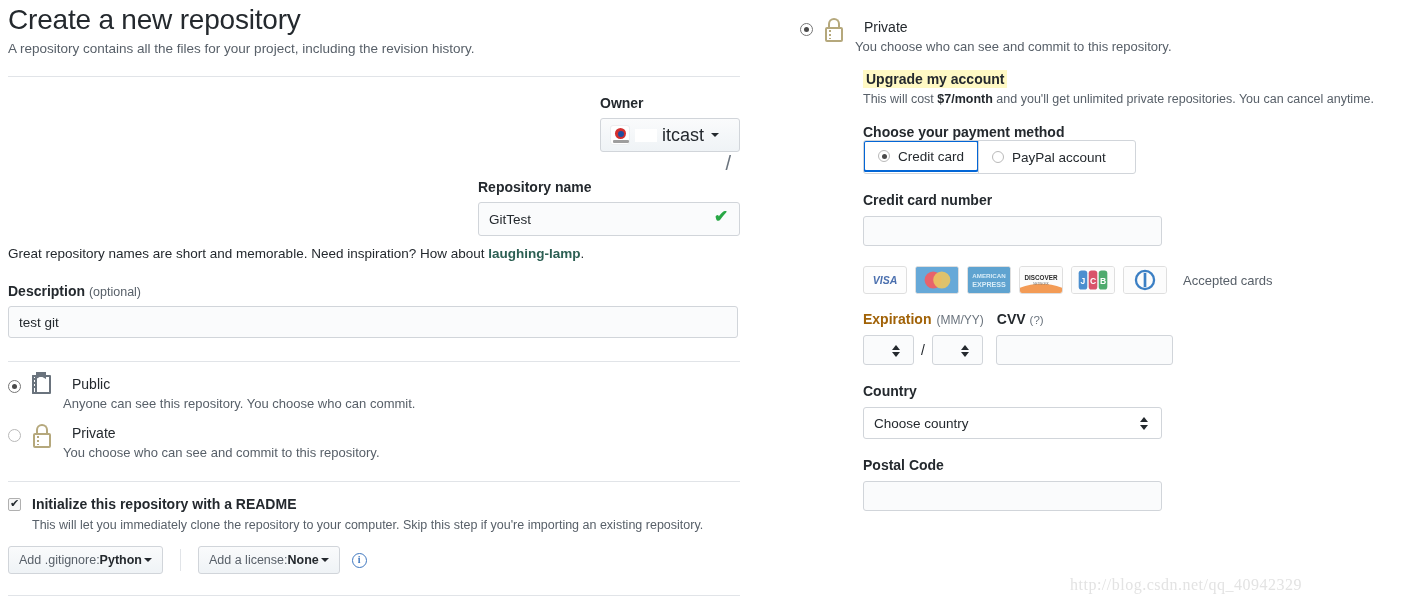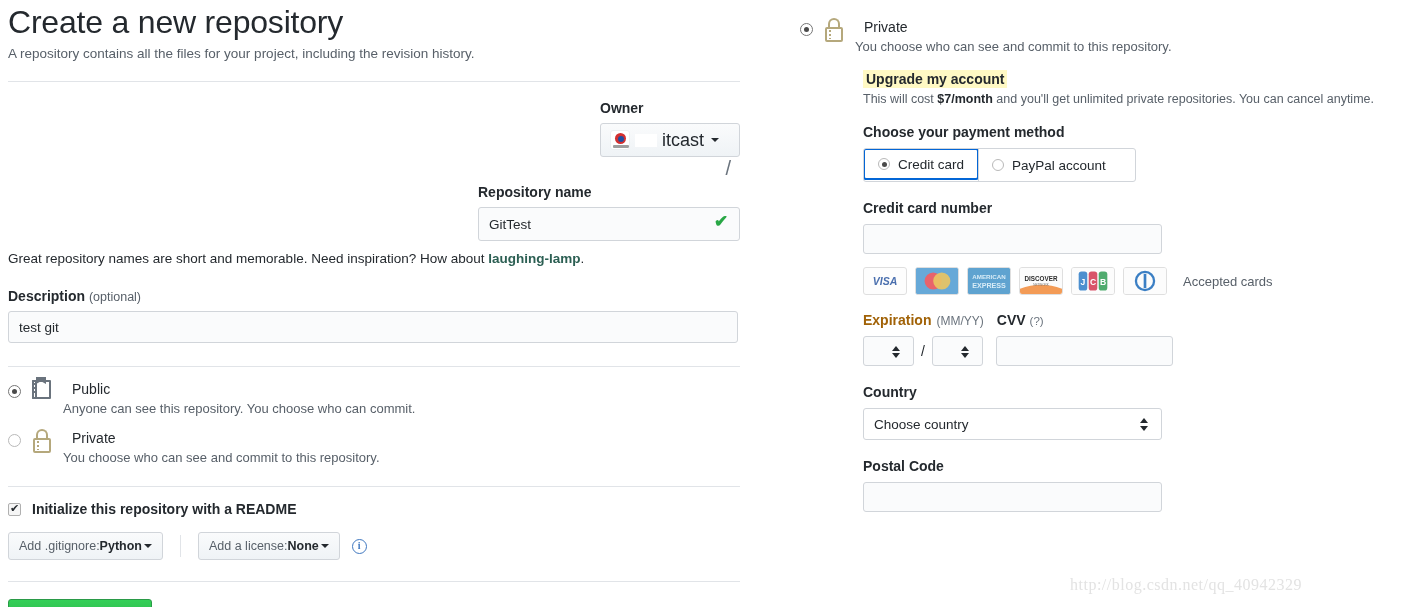--- a/index.html
+++ b/index.html
@@ -11,21 +11,21 @@
     color: #24292e;
     overflow: hidden;
   }
   .page { position: relative; width: 1404px; height: 607px; }
 
   
   .left-col {
     position: absolute; left: 8px; top: 0; width: 732px;
   }
   .page-title {
-    font-size: 32px; font-weight: 400; color: #24292e;
+    font-size: 28px; font-weight: 400; color: #24292e;
     margin: 0; padding-top: 4px; letter-spacing: -0.2px;
   }
   .page-subtitle {
     font-size: 13.5px; color: #586069; margin-top: 5px;
   }
   .hr { height: 1px; background: #e1e4e8; margin-top: 20px; }
 
   .field-row { display: flex; align-items: flex-end; margin-top: 18px; flex-direction: column; }
   .field-label {
     font-size: 14px; font-weight: 600; color: #24292e;
@@ -202,42 +202,42 @@
     background: #fff9c4; padding: 1px 3px;
     font-size: 14px; font-weight: 600; color: #24292e;
   }
   .upgrade-line { font-size: 12.5px; color: #586069; margin-top: 4px; }
   .upgrade-line b { color: #24292e; font-weight: 600; }
 
   .section-label {
     font-size: 14px; font-weight: 600; color: #24292e; margin-top: 18px;
   }
   .pay-group {
-    display: flex; margin-top: 8px; width: 273px;
+    display: flex; width: 273px;
     border: 1px solid #d1d5da; border-radius: 3px; overflow: hidden;
   }
   .pay-opt {
     display: flex; align-items: center; gap: 8px;
     padding: 0 13px; height: 32px; font-size: 13.5px; color: #24292e;
     cursor: pointer; background: #fff;
   }
   .pay-opt.active { border: 2px solid #0366d6; border-radius: 3px; margin: -1px; }
   .radio-sm {
     width: 12px; height: 12px; border-radius: 50%; flex: none;
     border: 1px solid #b9b9b9; background: #fff; position: relative;
   }
   .radio-sm.checked::after {
     content: ""; position: absolute; left: 2.5px; top: 2.5px;
     width: 5px; height: 5px; border-radius: 50%; background: #4a4a4a;
   }
   .pay-divider { width: 1px; background: #d1d5da; }
 
   .cc-input { width: 299px; height: 30px; margin-top: 8px; }
 
-  .cards-row { display: flex; align-items: center; gap: 8px; margin-top: 13px; }
+  .cards-row { display: flex; align-items: center; gap: 8px; margin-top: 20px; }
   .card-logo {
     width: 44px; height: 28px; border-radius: 3px;
     border: 1px solid #dfdfdf; background: #fdfdfd;
     display: flex; align-items: center; justify-content: center;
     overflow: hidden; flex: none;
   }
   .accepted-label { font-size: 13px; color: #586069; margin-left: 8px; }
 
   .exp-label-row { margin-top: 17px; display: flex; align-items: baseline; gap: 0; }
   .exp-label { font-size: 14px; font-weight: 600; color: #a16207; }
@@ -360,20 +360,21 @@
         <div class="t2">You choose who can see and commit to this repository.</div>
       </span>
     </div>
 
     <div class="hr3"></div>
 
     <div class="readme-row">
       <span class="checkbox checked"></span>
       <span>
         <span class="readme-title">Initialize this repository with a README</span>
+        <div class="readme-desc">This will let you immediately clone the repository to your computer. Skip this step if you're importing an existing repository.</div>
       </span>
     </div>
 
     <div class="dd-row">
       <div class="dd-btn">
         <span>Add .gitignore: </span>
           <b>Python</b>
         <span class="caret"></span>
       </div>
       <div class="dd-sep"></div>

